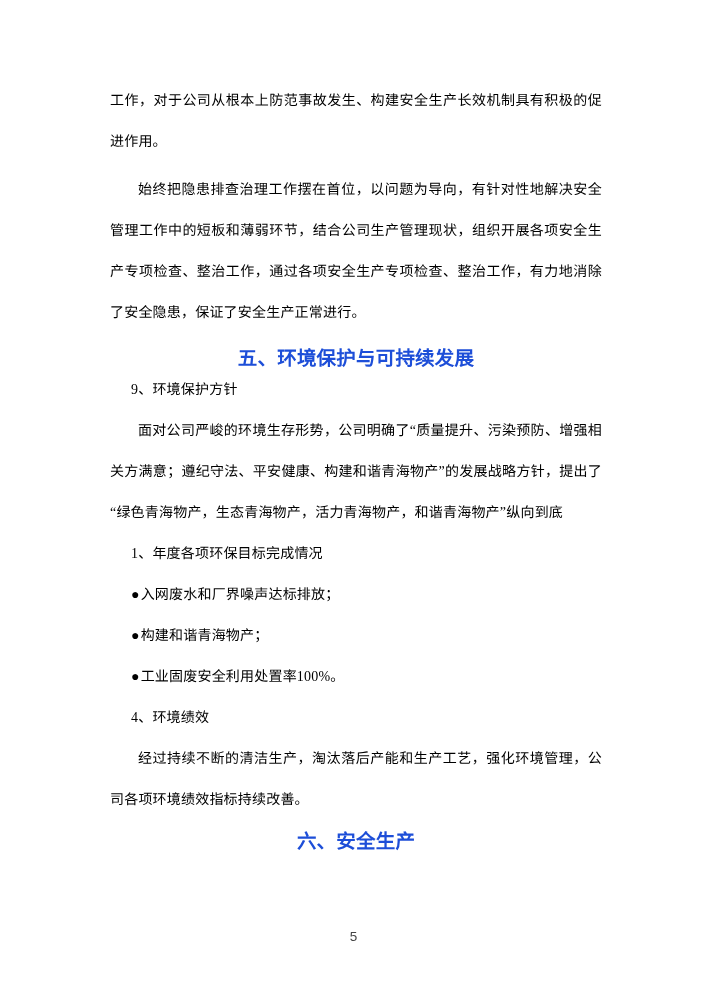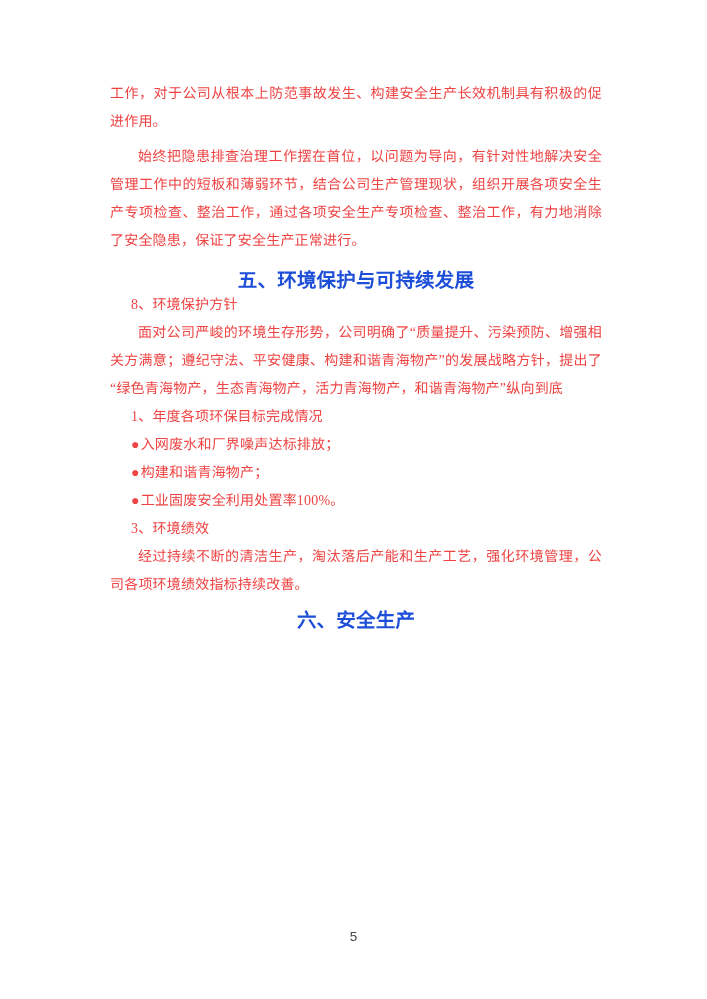--- a/index.html
+++ b/index.html
@@ -18,22 +18,22 @@
   }
   .content {
     position: absolute;
     left: 110px;
     top: 80px;
     width: 492px;
   }
   .blk {
     margin: 0;
     font-size: 14px;
-    line-height: 28px;
-    color: #ef4444;
+    line-height: 41px;
+    color: #000000;
     text-align: justify;
     text-justify: inter-character;
     letter-spacing: 0.2px;
   }
   
   .blk.paragraph { text-indent: 28px; }
   
   .blk.paragraph-continuation { text-indent: 0; }
   
   .blk.space-before { margin-top: 7px; }
@@ -74,24 +74,24 @@
   }
 </style>
 </head>
 <body>
 
 <div class="page">
   <div class="content">
       <div class="blk paragraph-continuation">工作，对于公司从根本上防范事故发生、构建安全生产长效机制具有积极的促进作用。</div>
       <div class="blk paragraph space-before">始终把隐患排查治理工作摆在首位，以问题为导向，有针对性地解决安全管理工作中的短板和薄弱环节，结合公司生产管理现状，组织开展各项安全生产专项检查、整治工作，通过各项安全生产专项检查、整治工作，有力地消除了安全隐患，保证了安全生产正常进行。</div>
       <div class="blk heading">五、环境保护与可持续发展</div>
-      <div class="blk subheading">8、环境保护方针</div>
+      <div class="blk subheading">9、环境保护方针</div>
       <div class="blk paragraph">面对公司严峻的环境生存形势，公司明确了“质量提升、污染预防、增强相关方满意；遵纪守法、平安健康、构建和谐青海物产”的发展战略方针，提出了“绿色青海物产，生态青海物产，活力青海物产，和谐青海物产”纵向到底</div>
       <div class="blk subheading">1、年度各项环保目标完成情况</div>
       <div class="blk bullet"><span class="marker">●</span><span>入网废水和厂界噪声达标排放；</span></div>
       <div class="blk bullet"><span class="marker">●</span><span>构建和谐青海物产；</span></div>
       <div class="blk bullet"><span class="marker">●</span><span>工业固废安全利用处置率100%。</span></div>
-      <div class="blk subheading">3、环境绩效</div>
+      <div class="blk subheading">4、环境绩效</div>
       <div class="blk paragraph">经过持续不断的清洁生产，淘汰落后产能和生产工艺，强化环境管理，公司各项环境绩效指标持续改善。</div>
       <div class="blk heading heading-tight">六、安全生产</div>
     </div>
   <div class="footer">5</div>
 </div>
 
 </body></html>

